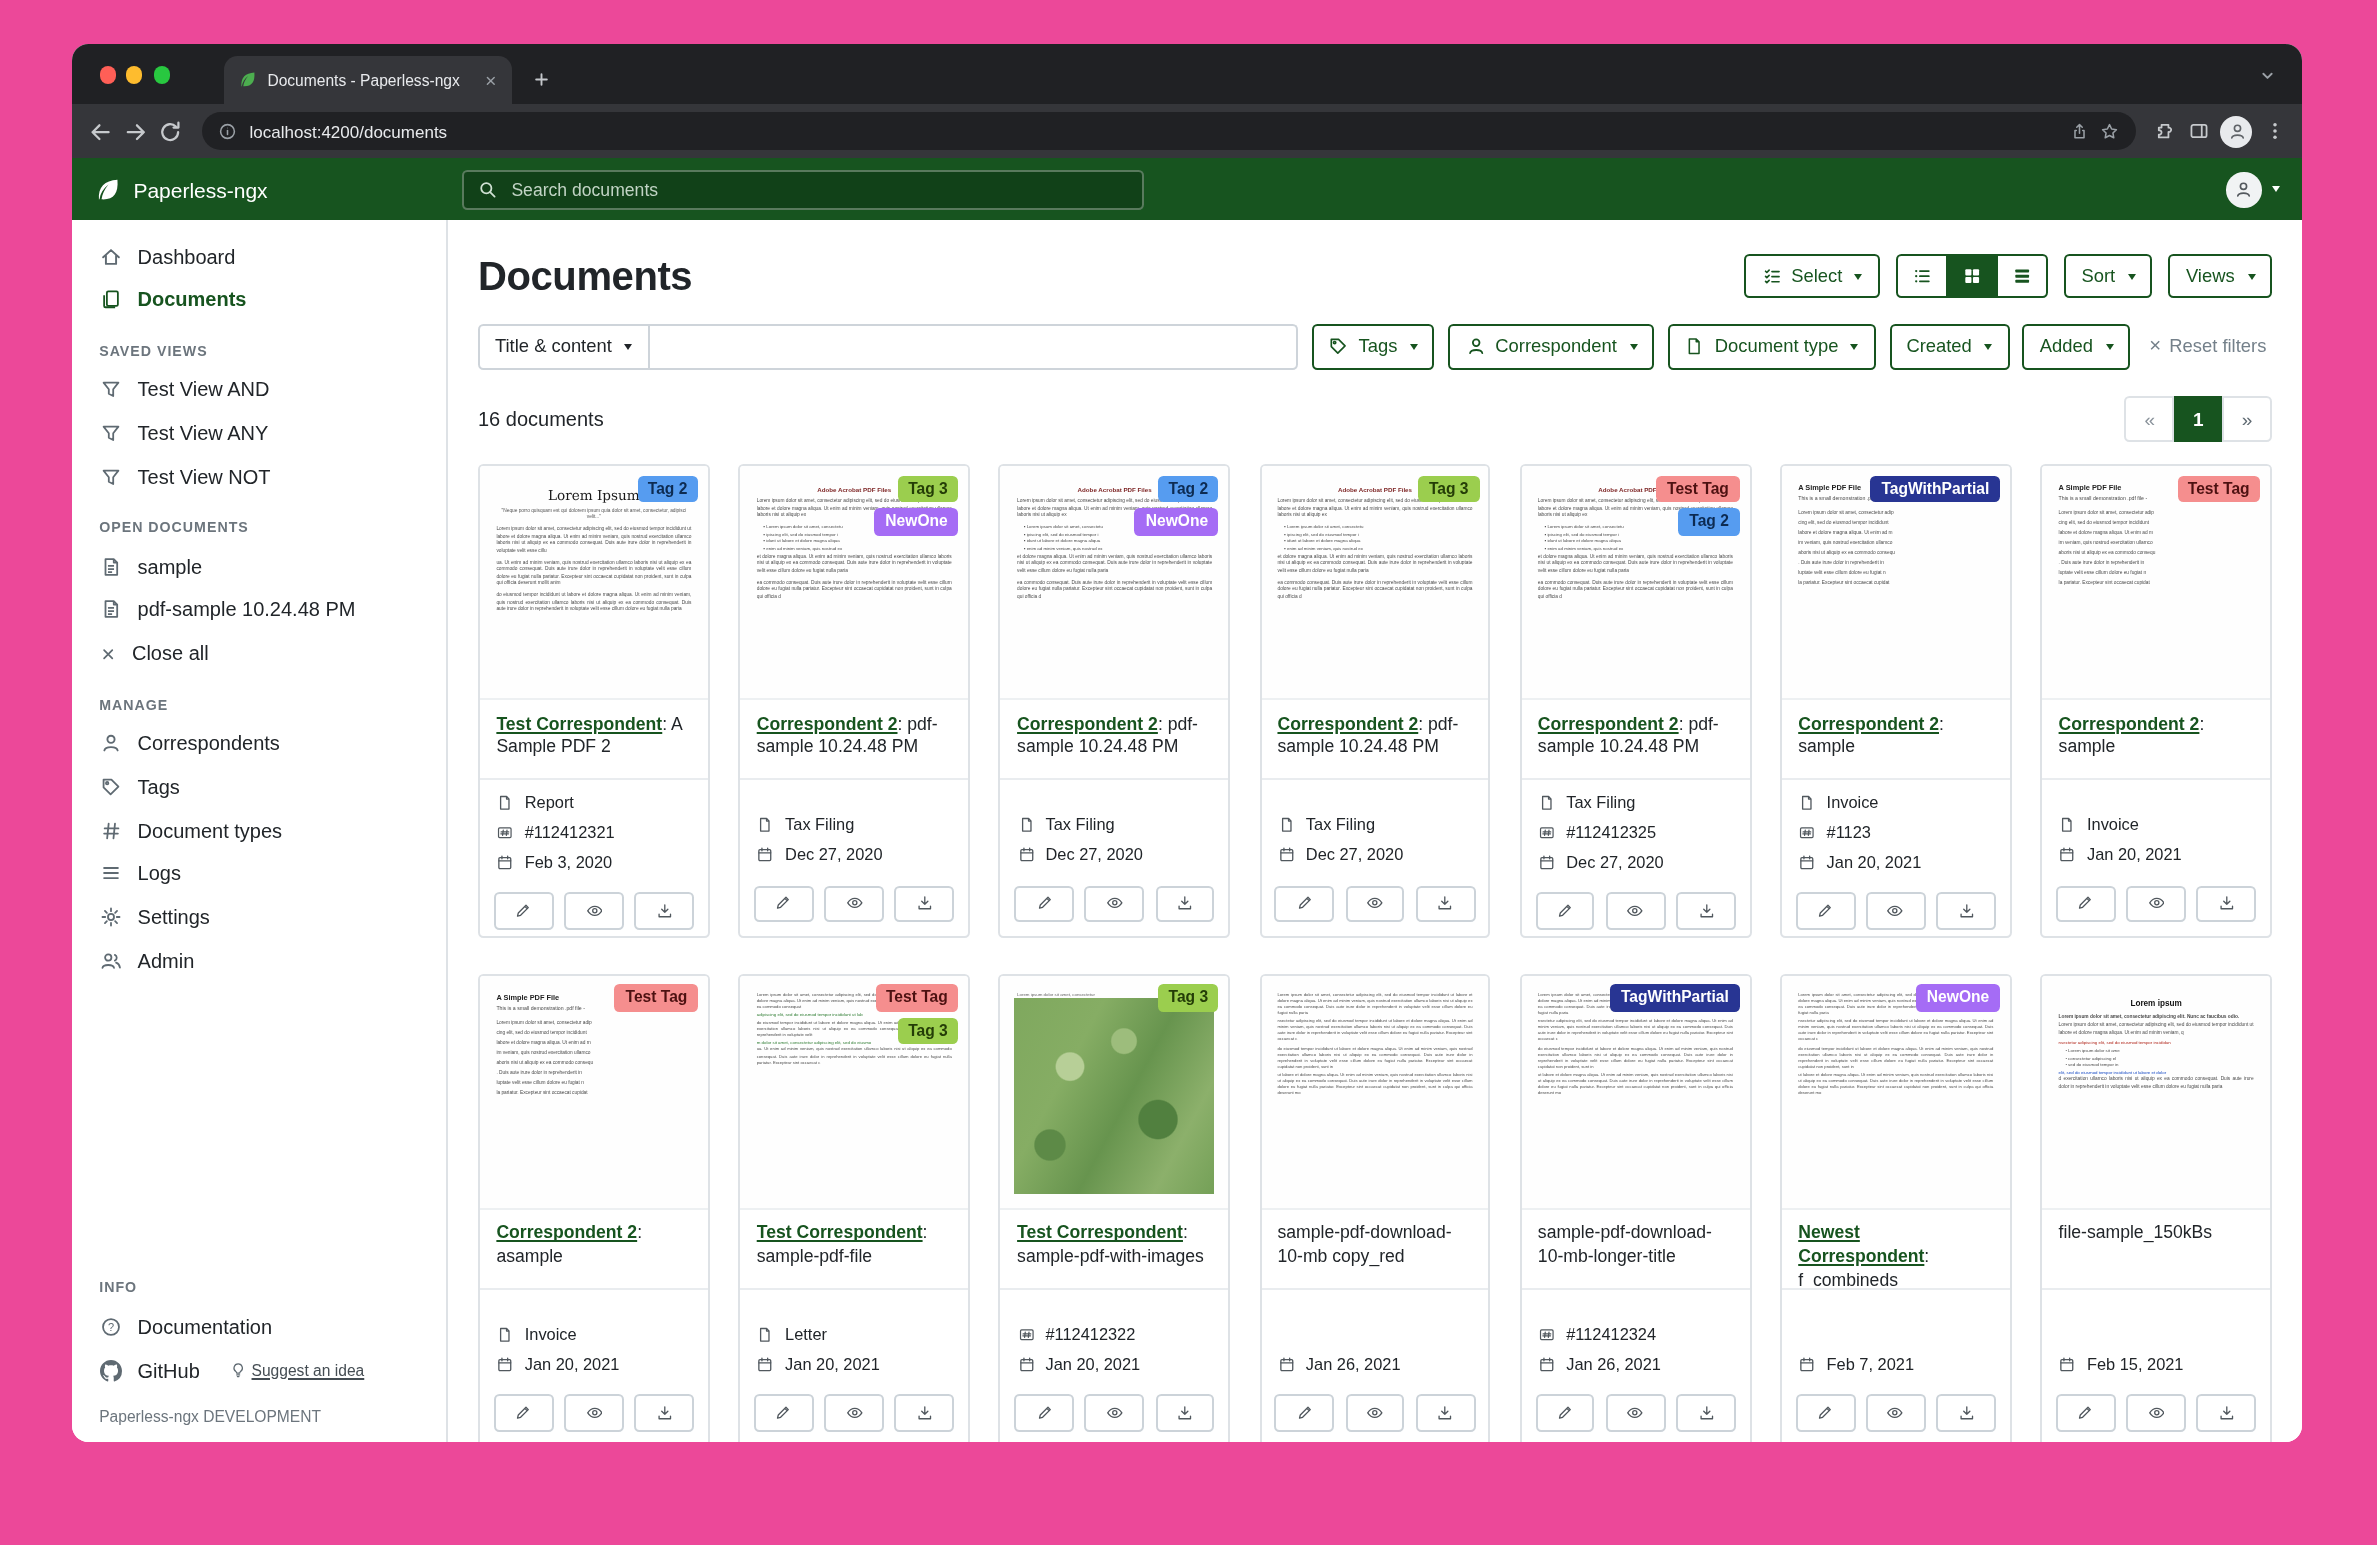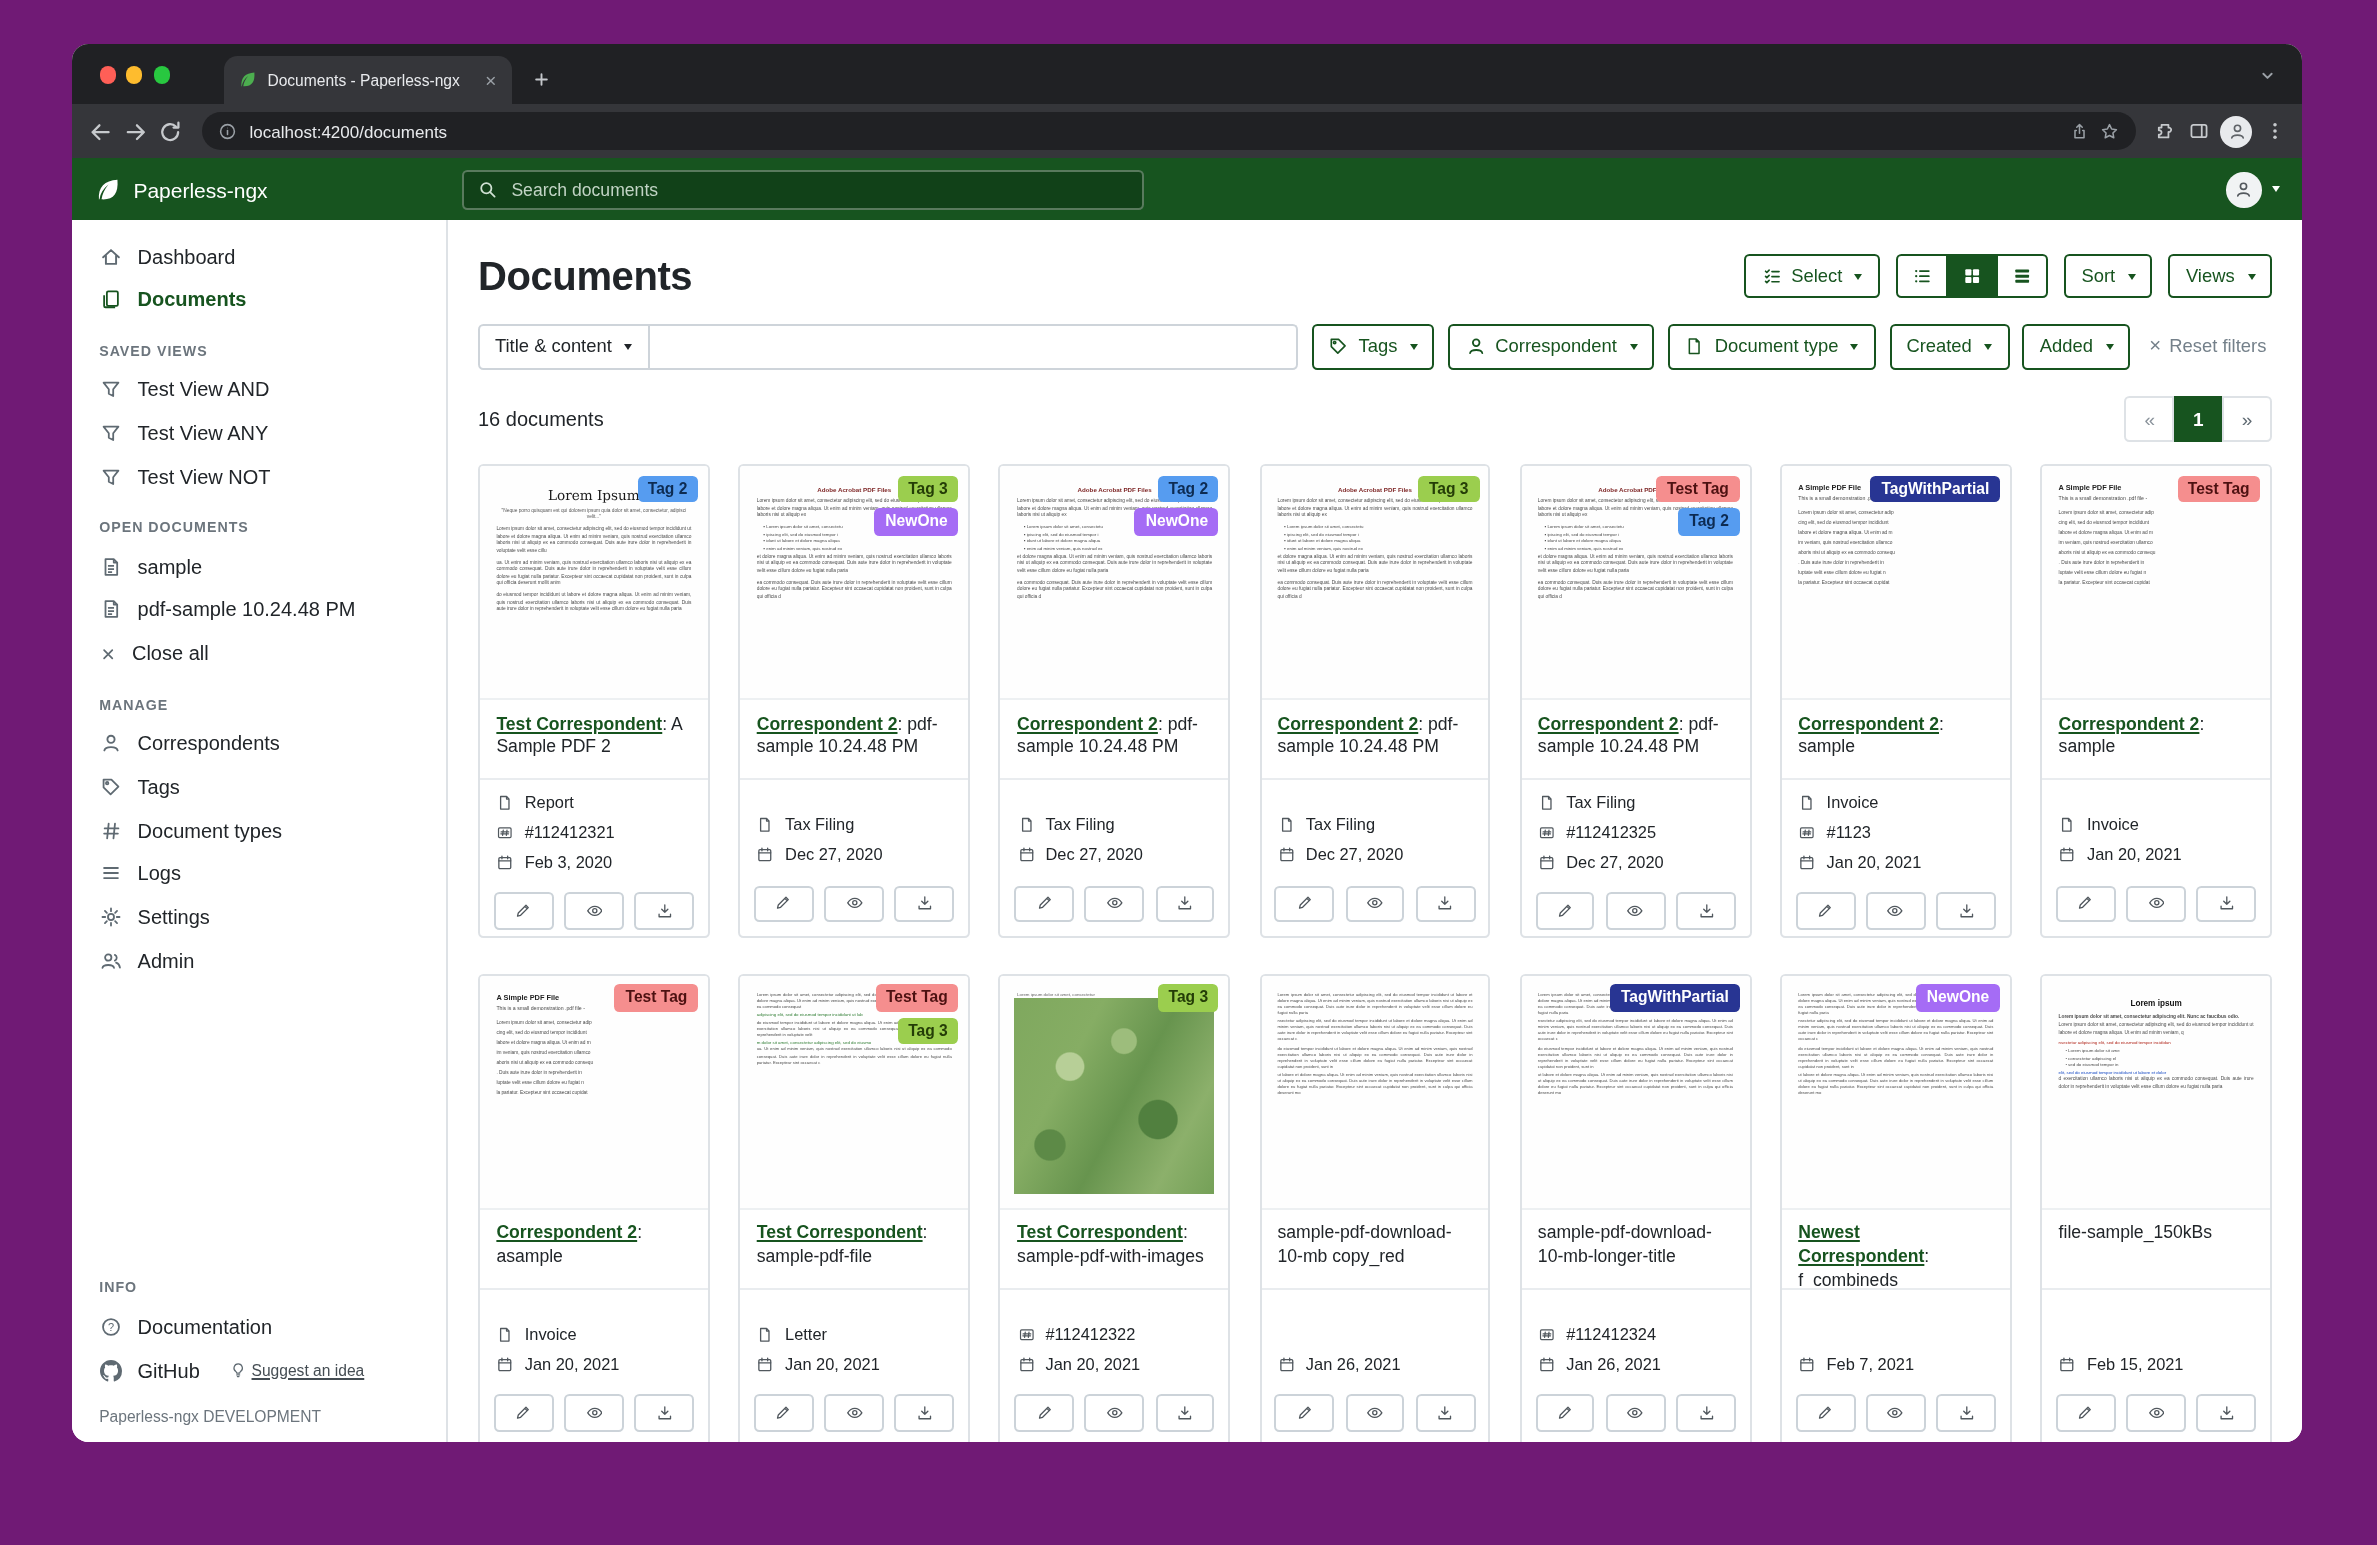--- a/index.html
+++ b/index.html
@@ -1,17 +1,17 @@
 <!DOCTYPE html>
 <html style="font-size:11px"><head>
 <meta charset="utf-8">
 <style>
   html,body { margin:0; padding:0; background:#000; }
   * { box-sizing:border-box; }
-  .stage { position:relative; width:2377px; height:1546px; background:#701a75; overflow:hidden; }
+  .stage { position:relative; width:2377px; height:1546px; background:#ec4899; overflow:hidden; }
   .viewport { position:absolute; left:0; top:0; width:1189px; height:773px;
     transform:scale(2); transform-origin:0 0;
     font-family:"Liberation Sans", sans-serif; }
 
   :root { --green:#17541f; --border:#dee2e6; --text:#212529; --muted:#6c757d; }
 
   .window { position:absolute; left:36px; top:22.4px; width:1115px; height:699px;
     border-radius:8.2px; overflow:hidden; background:#fff; display:flex; flex-direction:column; }
 
   

